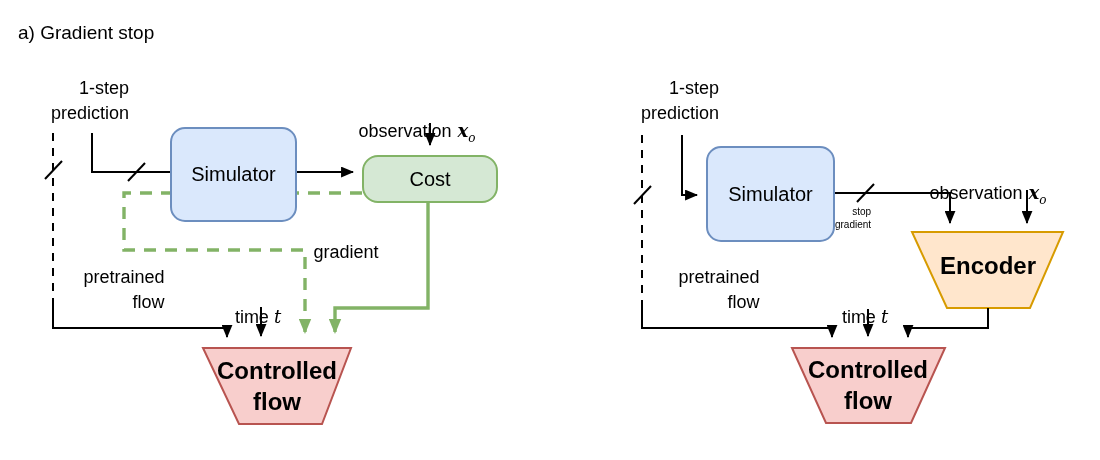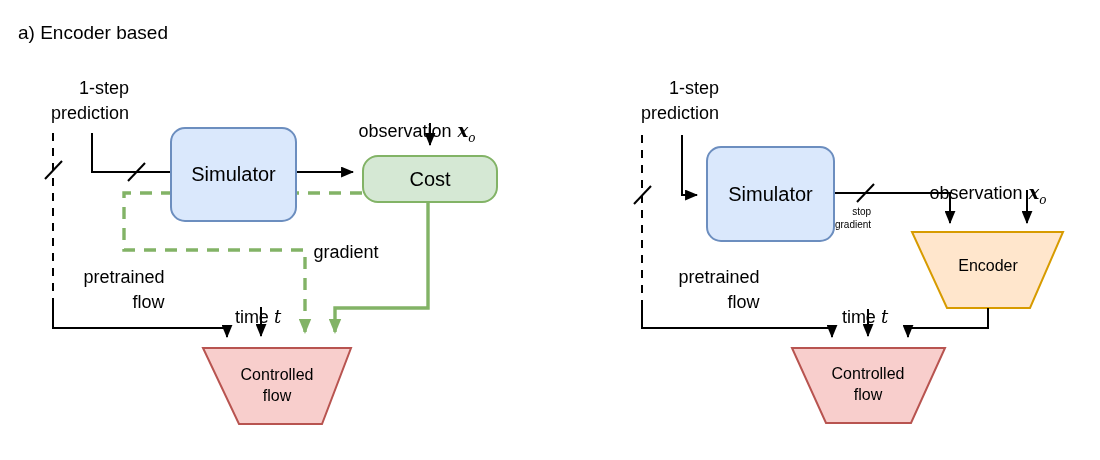--- a/index.html
+++ b/index.html
@@ -19,22 +19,22 @@
   .trap-orange{fill:var(--encoder-fill);stroke:var(--encoder-border);stroke-width:2;}
   
   .node{position:absolute;display:flex;align-items:center;justify-content:center;
         font-size:20px;border:2px solid #000;box-sizing:border-box;text-align:center;}
   .sim{background:var(--simulator-fill);border-color:var(--simulator-border);border-radius:15px;}
   .cost{background:var(--cost-fill);border-color:var(--cost-border);border-radius:16px;}
   
   .title{position:absolute;font-size:19px;white-space:pre;}
   .lbl{position:absolute;font-size:18px;text-align:right;white-space:pre-line;
        line-height:1.4;transform:translateX(-50%);}
-  .node-lbl{position:absolute;font-size:16px;text-align:center;white-space:pre-line;
-       line-height:1.3;transform:translate(-50%,-50%);}
+  .node-lbl{position:absolute;font-size:24px;text-align:center;white-space:pre-line;
+       line-height:1.3;transform:translate(-50%,-50%);font-weight:bold;}
   .small{font-size:10px;line-height:1.25;}
   .mx{font-family:"DejaVu Serif",serif;font-style:italic;font-weight:bold;margin-left:6px;}
   .mxs{font-family:"DejaVu Serif",serif;font-style:italic;font-size:12px;}
   .mt{font-family:"DejaVu Serif",serif;font-style:italic;margin-left:5px;}
 </style>
 </head>
 <body>
 
 <div id="stage" style="--background: #ffffff; --line: #000000; --green-line: #82b366; --simulator-fill: #dae8fc; --simulator-border: #6c8ebf; --cost-fill: #d5e8d4; --cost-border: #82b366; --controlled-fill: #f8cecc; --controlled-border: #b85450; --encoder-fill: #ffe6cc; --encoder-border: #d79b00;">
 
@@ -66,21 +66,21 @@
     <path class="lnk" d="M682,135 L682,195 L697,195" marker-end="url(#mA)"></path>
     <path class="lnk" d="M835,193 L950,193 L950,223" marker-end="url(#mA)"></path>
     <path class="lnk" d="M857,202 L874,184"></path>
     <path class="lnk" d="M1027,190 L1027,223" marker-end="url(#mA)"></path>
     <polygon class="trap-orange" points="912,232 1063,232 1030,308 947,308"></polygon>
     <path class="lnk" d="M988,308 L988,328 L908,328 L908,337" marker-end="url(#mA)"></path>
     <path class="lnk" d="M868,309 L868,336" marker-end="url(#mA)"></path>
     <polygon class="trap-red" points="792,348 945,348 911,423 826,423"></polygon>
   </svg>
 
-  <div class="title" style="left:18px;top:22px">a) Encoder based</div>
+  <div class="title" style="left:18px;top:22px">a) Gradient stop</div>
 
   <div class="lbl" style="left:90px;top:76px">1-step
 prediction</div>
 
   <div class="lbl" style="left:417px;top:93px">
     <span>observation</span><span class="mx">x</span><sub class="mxs">o</sub>
   </div>
 
   <div class="node sim" style="left:170px;top:127px;width:127px;height:95px">
     <span>Simulator</span>

